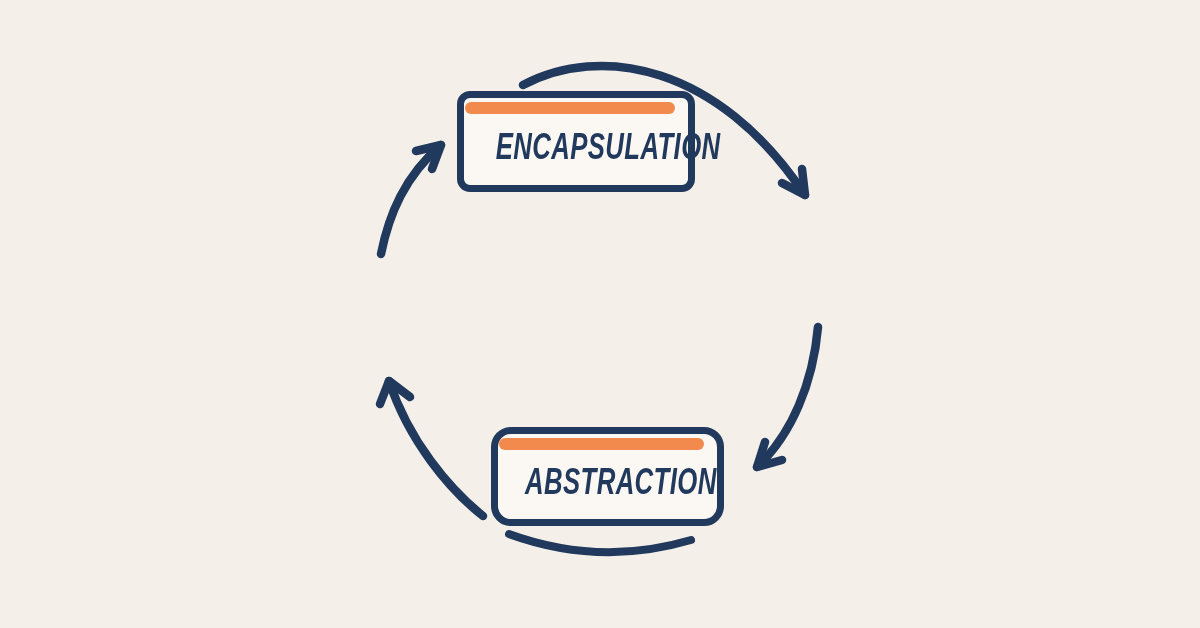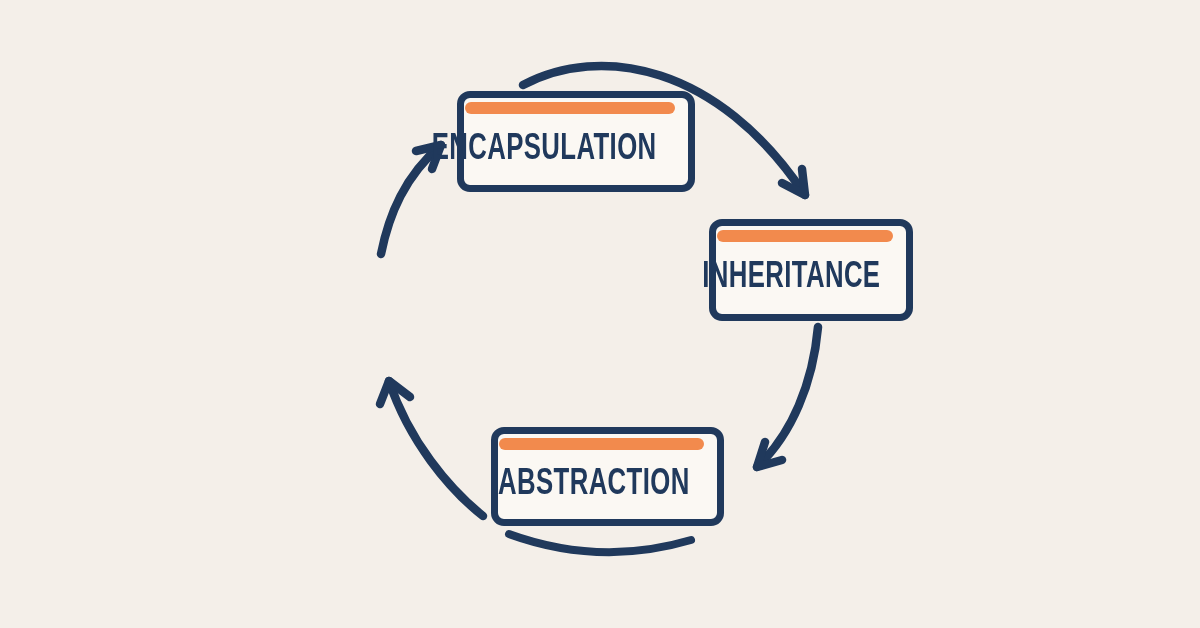--- a/index.html
+++ b/index.html
@@ -34,21 +34,22 @@
   }
   svg.arrows path.arc-thin { stroke-width: 8; }
 
   .node {
     position: absolute;
     background: var(--node-fill);
     border: 7px solid var(--ink);
     border-radius: 13px;
     display: flex;
     align-items: center;
-    justify-content: flex-end;
+    justify-content: flex-start;
+    font-style: italic;
   }
   .node .bar {
     position: absolute;
     top: 4px;
     left: 1px;
     right: 13px;
     height: 12px;
     border-radius: 7px;
     background: var(--accent);
   }
@@ -60,21 +61,21 @@
     letter-spacing: 0.5px;
     color: var(--ink);
     white-space: nowrap;
     transform: scale(0.78, 1.12);
     transform-origin: center;
   }
 
   .node-encapsulation { left: 457px; top: 91px;  width: 238px; height: 101px; }
   .node-inheritance   { left: 709px; top: 219px; width: 204px; height: 102px; }
   .node-polymorphism  { left: 297px; top: 266px; width: 196px; height: 100px; }
-  .node-abstraction   { left: 491px; top: 427px; width: 233px; height: 99px; }
+  .node-abstraction   { left: 491px; top: 427px; width: 233px; height: 99px; border-radius: 20px; }
 </style>
 </head>
 <body>
 
 <div class="canvas">
 
   <svg class="arrows" viewBox="0 0 1200 628" xmlns="http://www.w3.org/2000/svg">
     <g>
       <path d="M 523 85 C 600 44, 718 64, 805 195"></path>
       <path d="M 802 169 L 805 195 L 782 183"></path>
@@ -92,24 +93,20 @@
       <path d="M 381 254 C 389 214, 405 176, 441 145"></path>
       <path d="M 432 169 L 441 145 L 416 151"></path>
     </g>
   </svg>
 
   <div class="node node-encapsulation">
     <span class="bar"></span>
     <span class="label">ENCAPSULATION</span>
   </div>
 
-  <div class="node node-inheritance">
-    <span class="bar"></span>
-    <span class="label">INHERITANCE</span>
-  </div>
 
   <div class="node node-abstraction">
     <span class="bar"></span>
     <span class="label">ABSTRACTION</span>
   </div>
 
 
 </div>
 
 </body></html>

